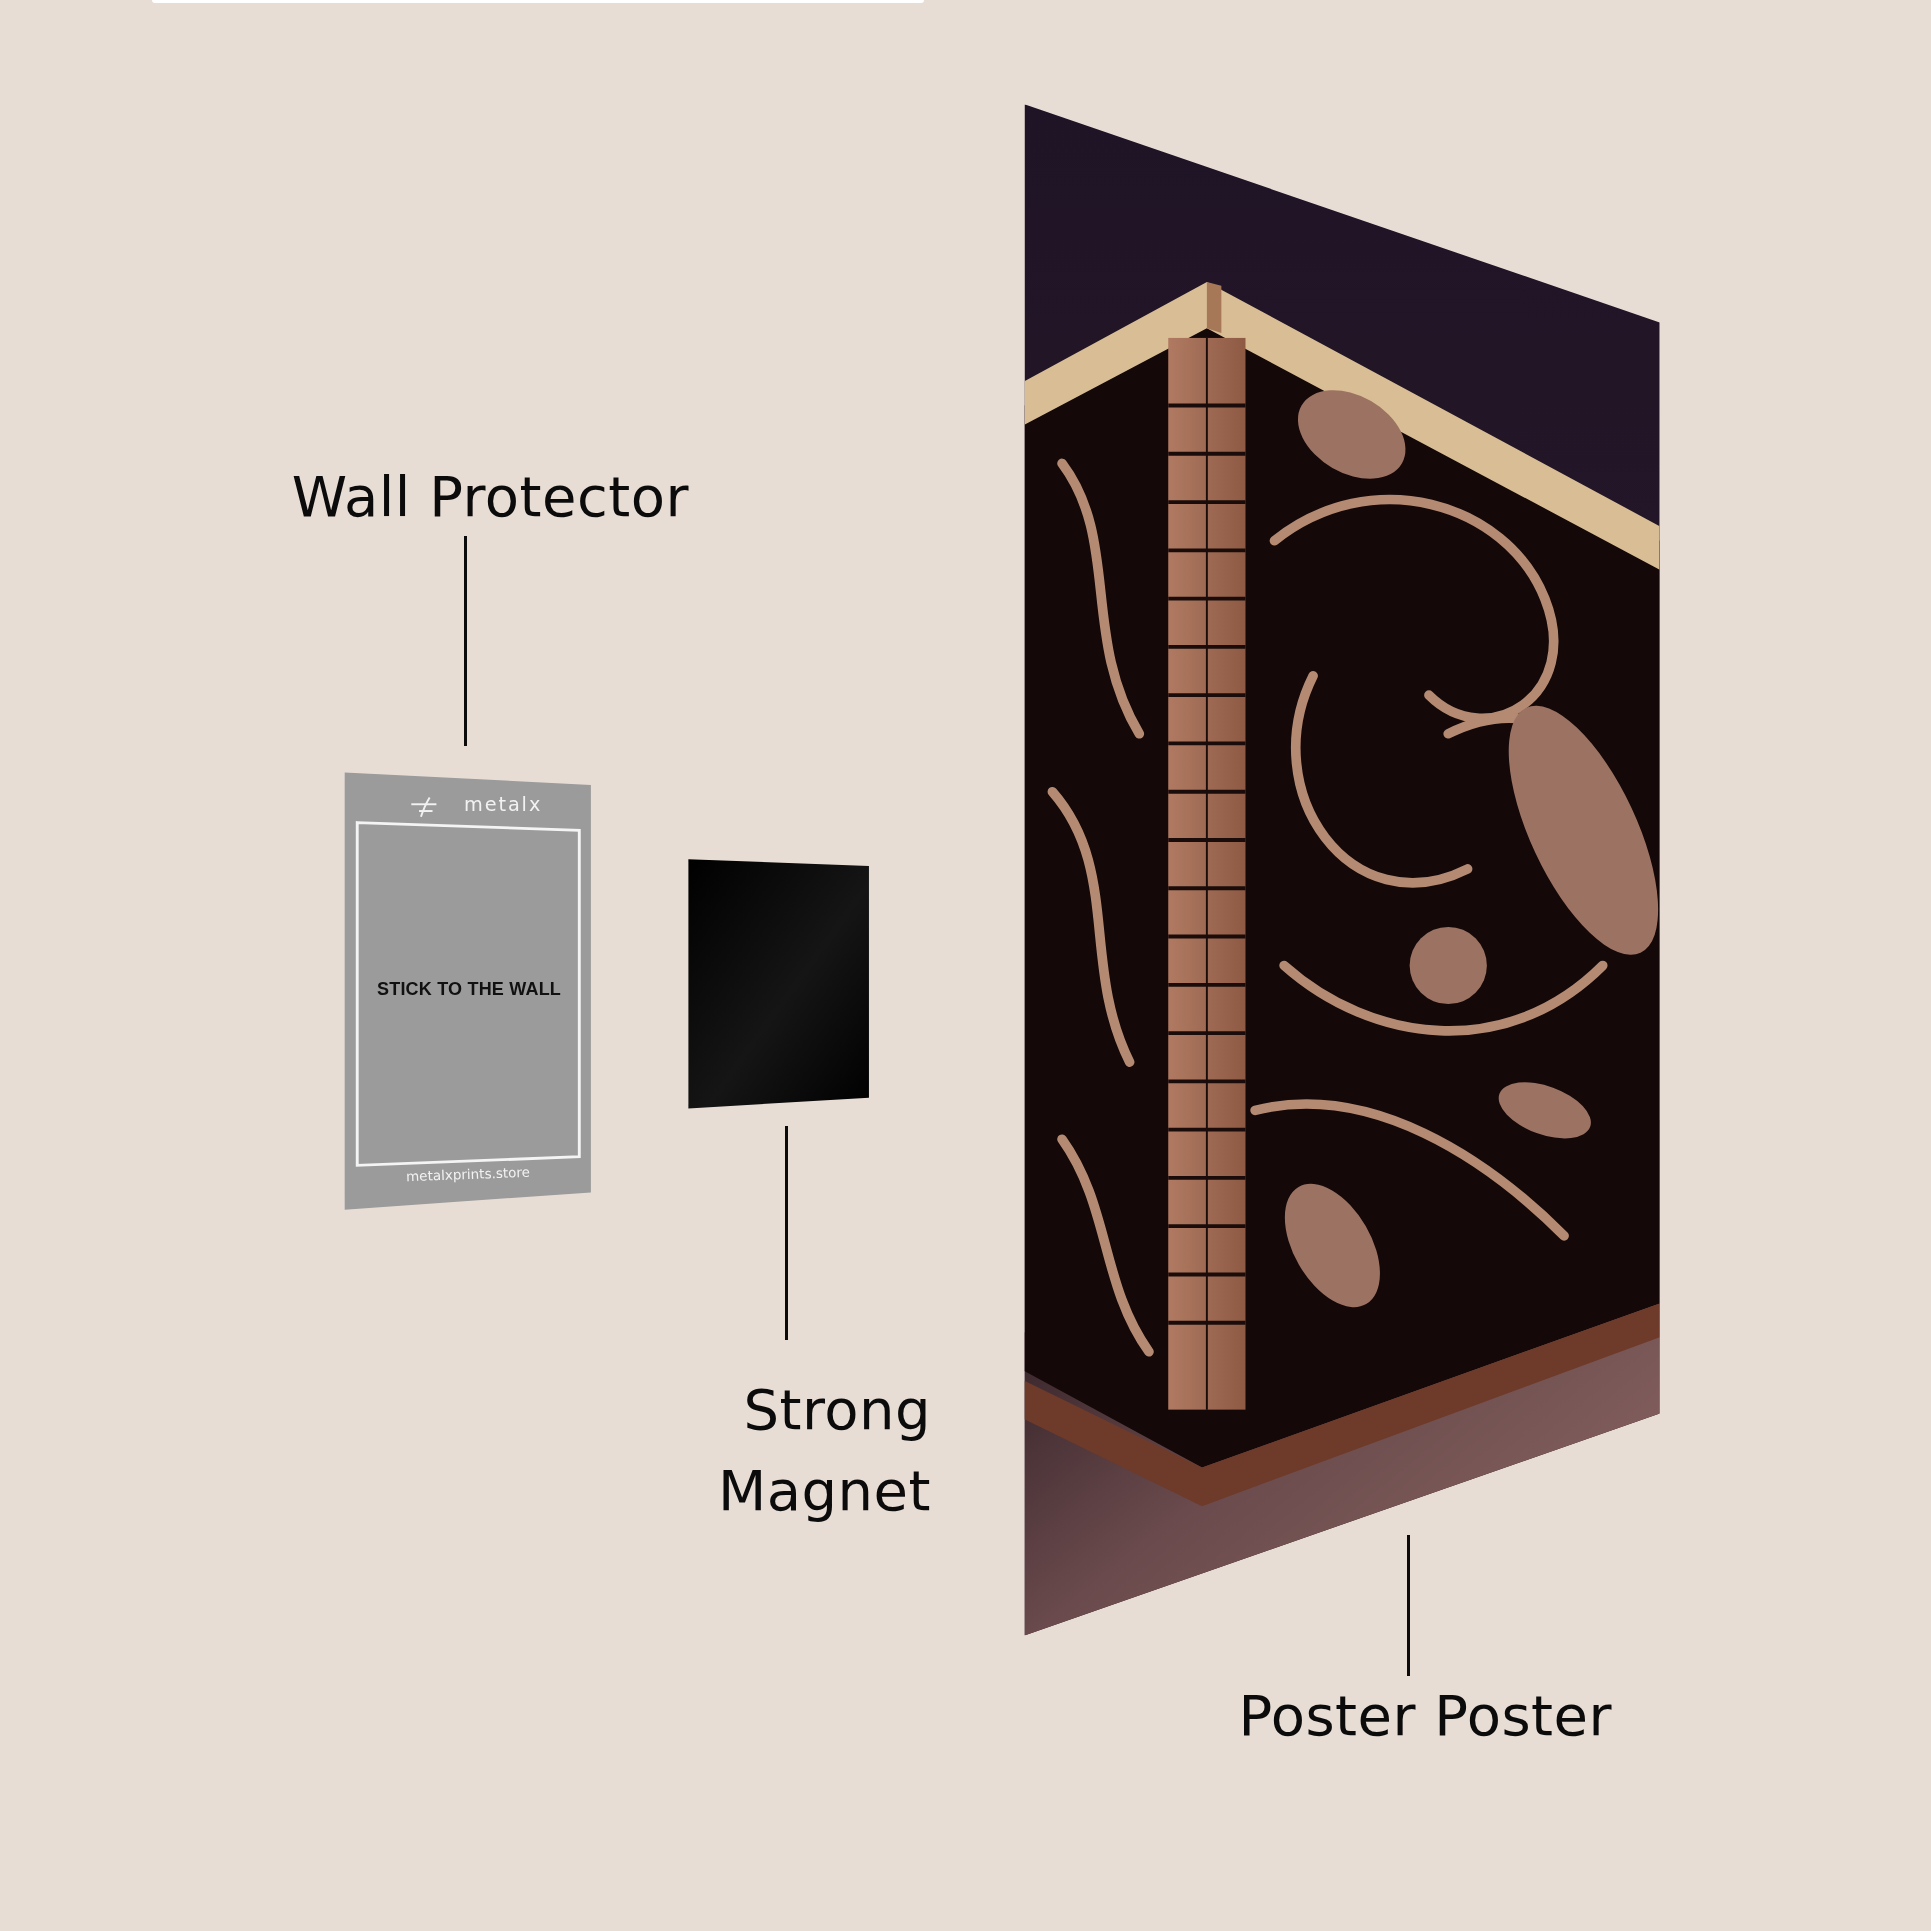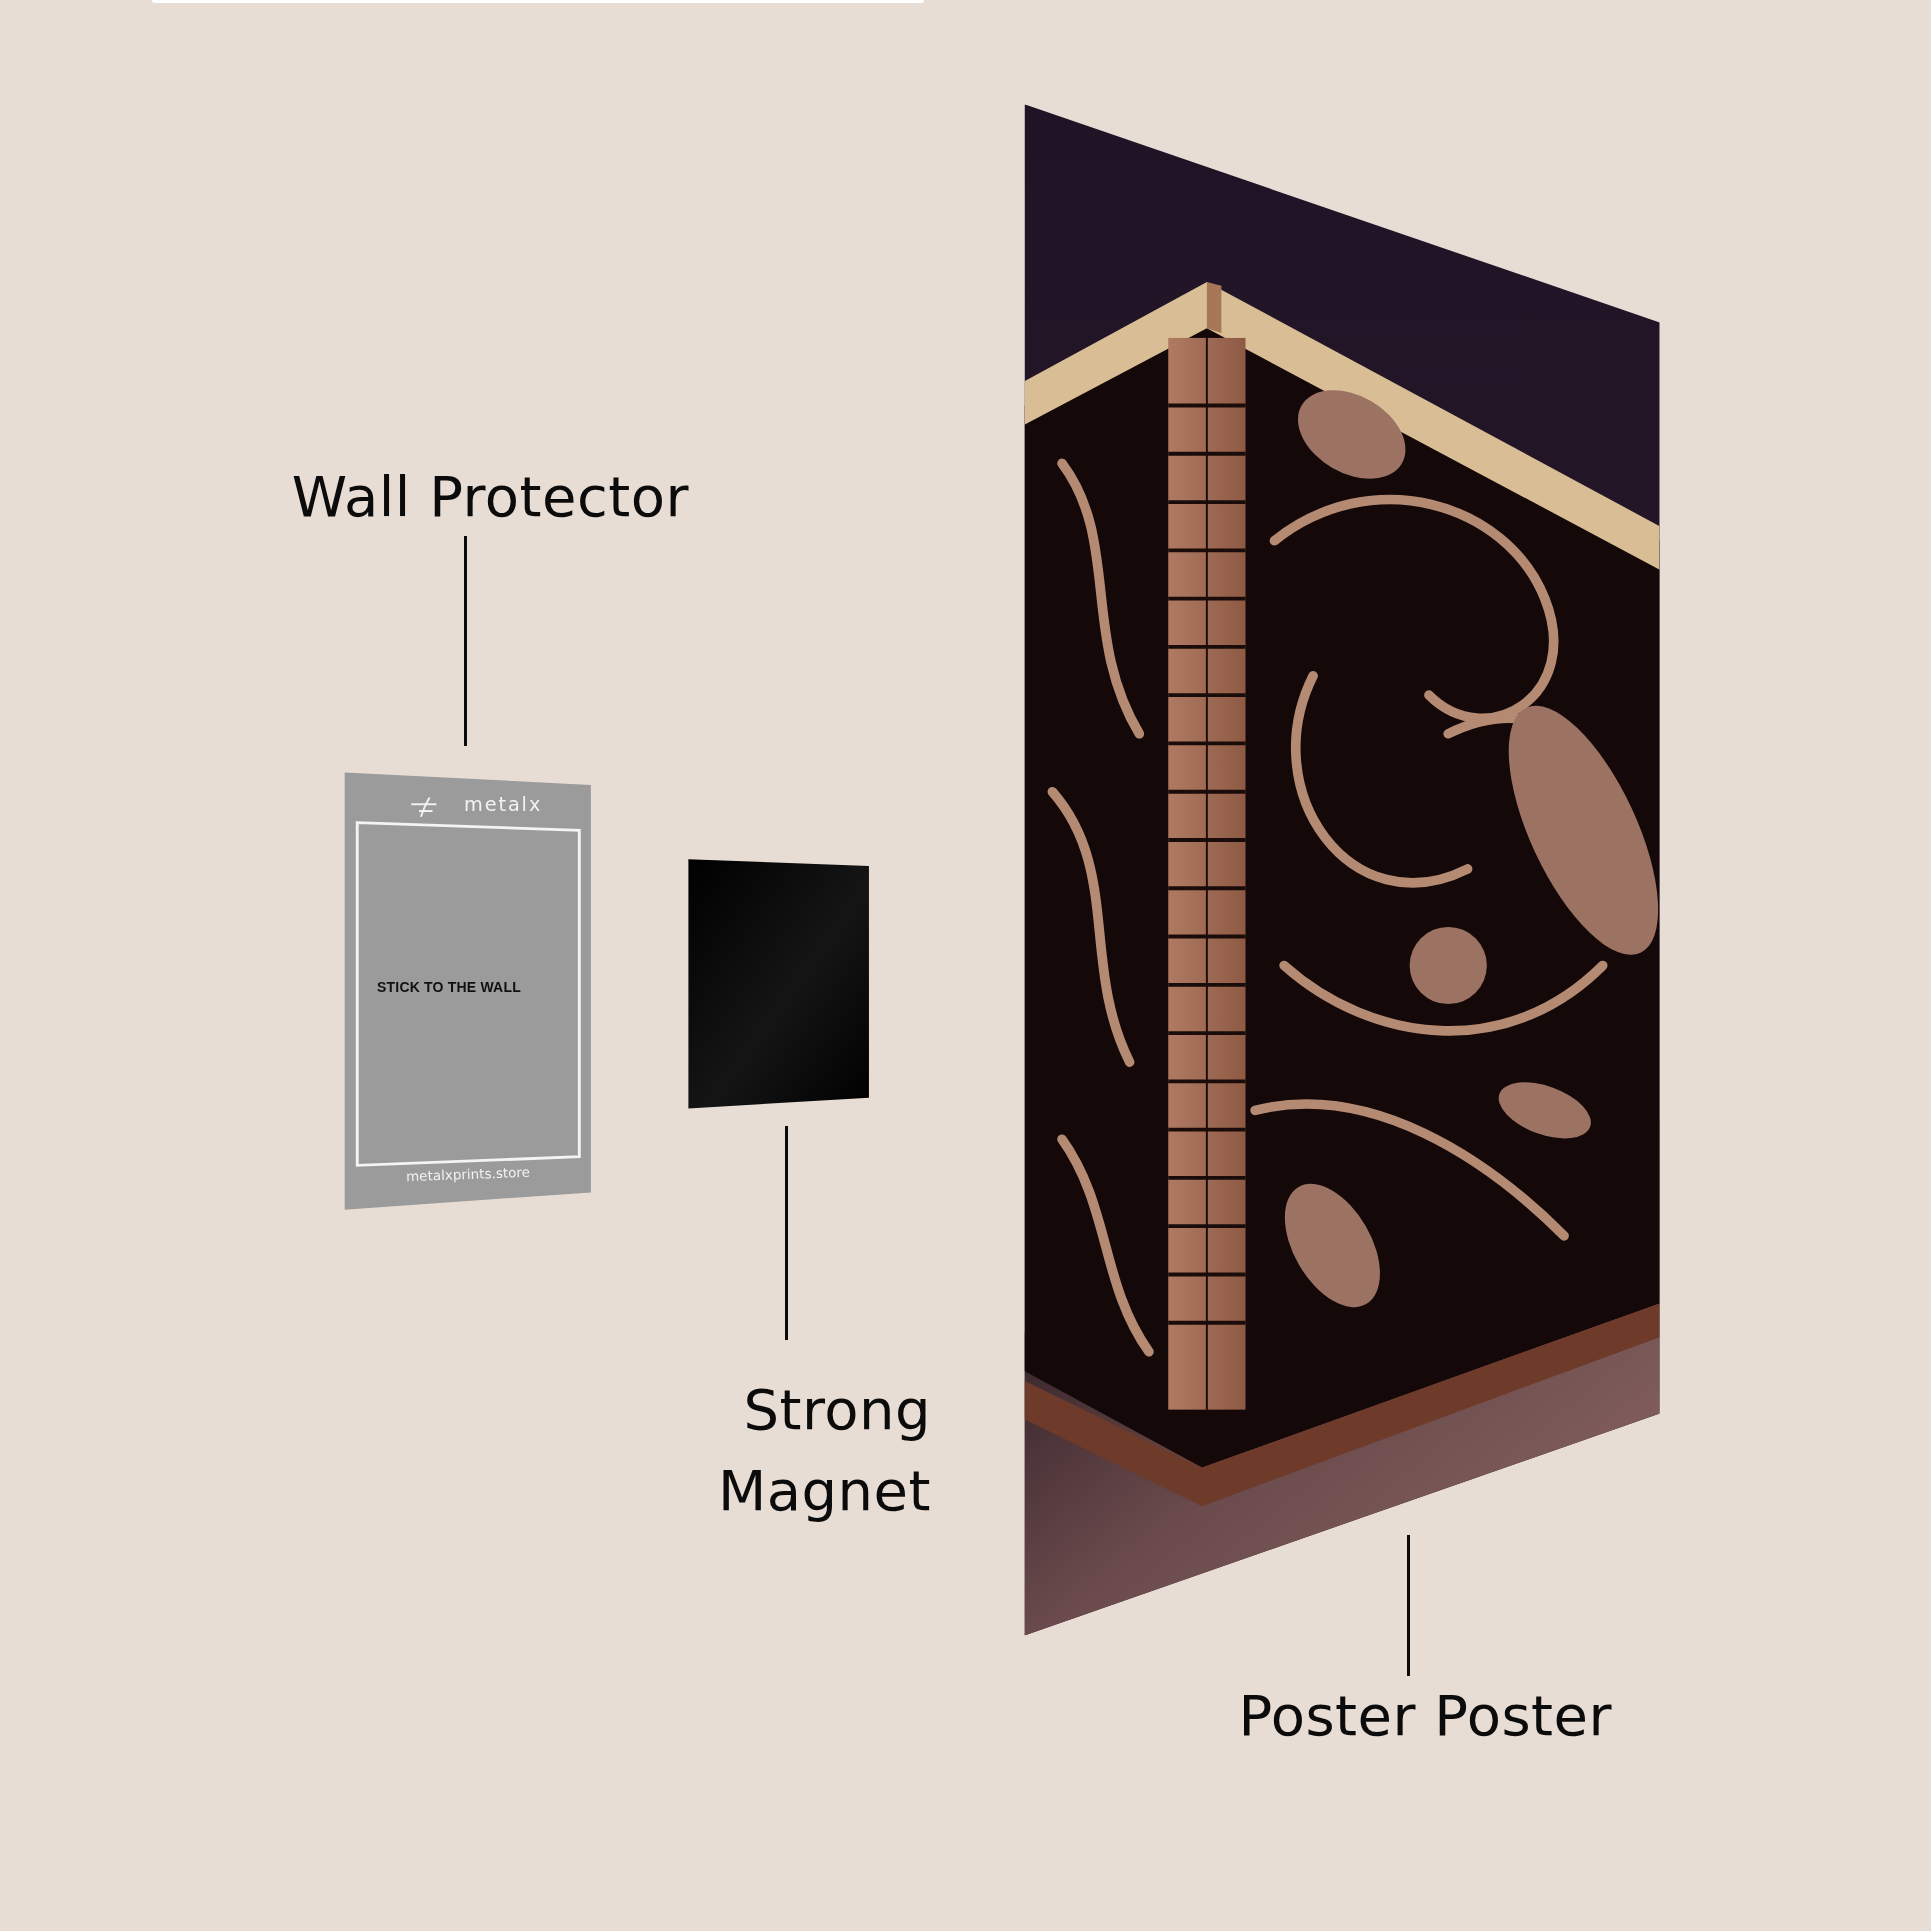--- a/index.html
+++ b/index.html
@@ -14,21 +14,21 @@
     background: #ffffff; border-radius: 0 0 2.9px 2.9px;
   }
   .label {
     position: absolute; font-weight: 400; letter-spacing: 0.5px;
     text-align: right; line-height: 1;
     white-space: nowrap;
   }
   .vline { position: absolute; width: 2.9px; background: #0b0b0b; }
   .protector-text {
     position: absolute; font-family: "Liberation Sans", sans-serif; font-weight: 700;
-    color: #111; font-size: 14px; letter-spacing: 0.2px; white-space: nowrap;
+    color: #111; font-size: 18px; letter-spacing: 0.2px; white-space: nowrap;
   }
   .protector-logo {
     position: absolute; color: #f2f2f2; font-family: "DejaVu Sans", sans-serif;
     font-size: 19.3px; letter-spacing: 1.9px; white-space: nowrap;
   }
   .protector-site {
     position: absolute; color: #f2f2f2; font-family: "DejaVu Sans", sans-serif;
     font-size: 13.5px; white-space: nowrap;
   }
   svg { position: absolute; left: 0; top: 0; }

